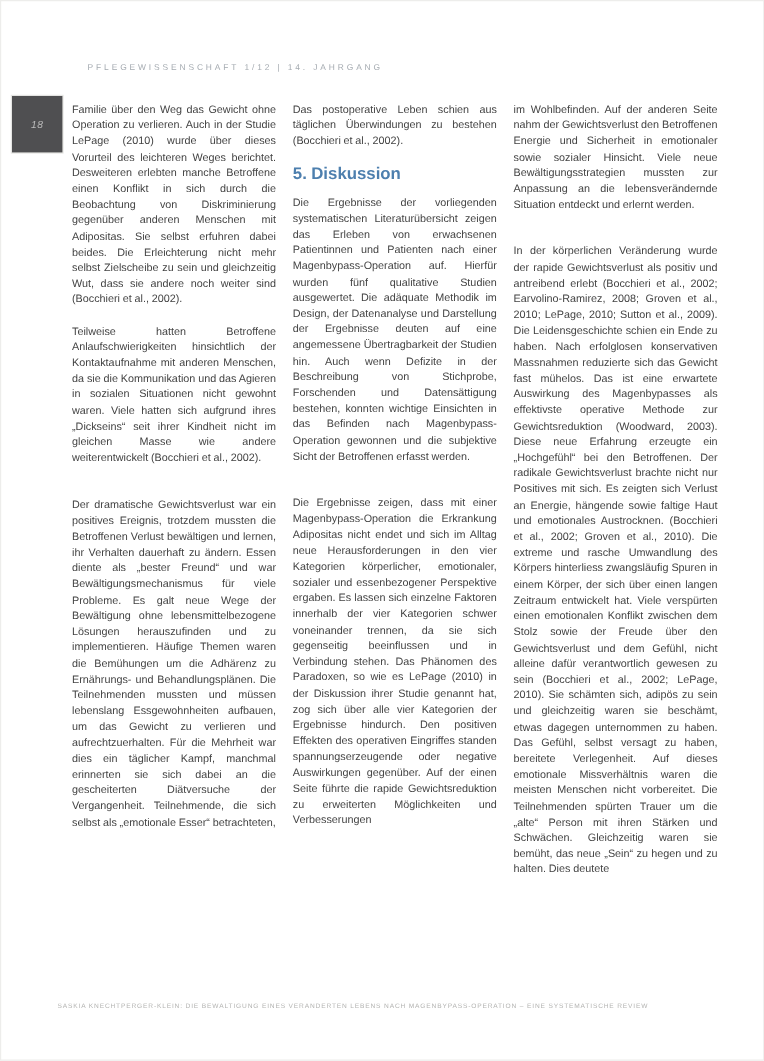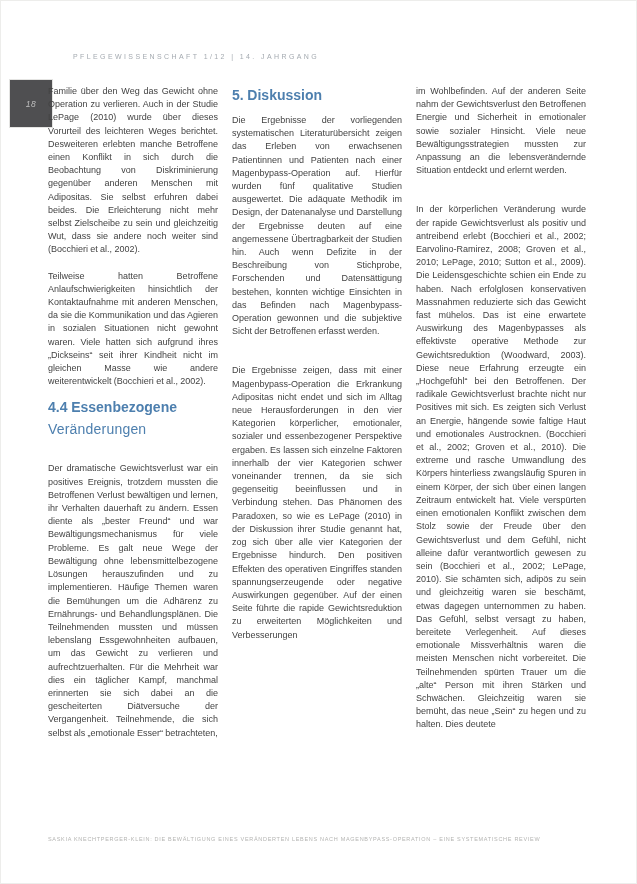--- a/index.html
+++ b/index.html
@@ -26,21 +26,21 @@
     width:42px; height:47px;
     background:#4f4f51;
     display:flex; align-items:center; justify-content:center;
     box-shadow: 0 0 0 1px #e4e4e2;
     font-style: italic;
   }
   .page-badge span {
     color:#bdbdbd; font-size:8.5px; letter-spacing:0.5px;
   }
   .columns {
-    position:absolute; left:48px; top:85px; width:538px;
+    position:absolute; left:60px; top:85px; width:538px;
     display:flex; gap:14px;
   }
   .col {
     width:170px; flex:0 0 170px;
     font-size:9px; line-height:13.2px;
     color:#434343;
     text-align:justify;
     hyphens:auto; -webkit-hyphens:auto;
     word-spacing:-0.2px;
   }
@@ -74,28 +74,25 @@
 
   <div class="page-badge">
     <span>18</span>
   </div>
 
   <div class="columns">
 
     <div class="col">
       <p>Familie über den Weg das Gewicht ohne Operation zu verlieren. Auch in der Studie LePage (2010) wurde über dieses Vorurteil des leichteren Weges berichtet. Desweiteren erlebten manche Betroffene einen Konflikt in sich durch die Beobachtung von Diskriminierung gegenüber anderen Menschen mit Adipositas. Sie selbst erfuhren dabei beides. Die Erleichterung nicht mehr selbst Zielscheibe zu sein und gleichzeitig Wut, dass sie andere noch weiter sind (Bocchieri et al., 2002).</p>
       <p>Teilweise hatten Betroffene Anlaufschwierigkeiten hinsichtlich der Kontaktaufnahme mit anderen Menschen, da sie die Kommunikation und das Agieren in sozialen Situationen nicht gewohnt waren. Viele hatten sich aufgrund ihres „Dickseins“ seit ihrer Kindheit nicht im gleichen Masse wie andere weiterentwickelt (Bocchieri et al., 2002).</p>
-      <h3 class="sec-heading">
-        <span class="line1">4.4 Essenbezogene</span>
-        <span class="line2">Veränderungen</span>
-      </h3>
       <p>Der dramatische Gewichtsverlust war ein positives Ereignis, trotzdem mussten die Betroffenen Verlust bewältigen und lernen, ihr Verhalten dauerhaft zu ändern. Essen diente als „bester Freund“ und war Bewältigungsmechanismus für viele Probleme. Es galt neue Wege der Bewältigung ohne lebensmittelbezogene Lösungen herauszufinden und zu implementieren. Häufige Themen waren die Bemühungen um die Adhärenz zu Ernährungs- und Behandlungsplänen. Die Teilnehmenden mussten und müssen lebenslang Essgewohnheiten aufbauen, um das Gewicht zu verlieren und aufrechtzuerhalten. Für die Mehrheit war dies ein täglicher Kampf, manchmal erinnerten sie sich dabei an die gescheiterten Diätversuche der Vergangenheit. Teilnehmende, die sich selbst als „emotionale Esser“ betrachteten,</p>
     </div>
 
     <div class="col">
+      <p>Das postoperative Leben schien aus täglichen Überwindungen zu bestehen (Bocchieri et al., 2002).</p>
       <h3 class="sec-heading">5. Diskussion</h3>
       <p>Die Ergebnisse der vorliegenden systematischen Literaturübersicht zeigen das Erleben von erwachsenen Patientinnen und Patienten nach einer Magenbypass-Operation auf. Hierfür wurden fünf qualitative Studien ausgewertet. Die adäquate Methodik im Design, der Datenanalyse und Darstellung der Ergebnisse deuten auf eine angemessene Übertragbarkeit der Studien hin. Auch wenn Defizite in der Beschreibung von Stichprobe, Forschenden und Datensättigung bestehen, konnten wichtige Einsichten in das Befinden nach Magenbypass-Operation gewonnen und die subjektive Sicht der Betroffenen erfasst werden.</p>
       <p>Die Ergebnisse zeigen, dass mit einer Magenbypass-Operation die Erkrankung Adipositas nicht endet und sich im Alltag neue Herausforderungen in den vier Kategorien körperlicher, emotionaler, sozialer und essenbezogener Perspektive ergaben. Es lassen sich einzelne Faktoren innerhalb der vier Kategorien schwer voneinander trennen, da sie sich gegenseitig beeinflussen und in Verbindung stehen. Das Phänomen des Paradoxen, so wie es LePage (2010) in der Diskussion ihrer Studie genannt hat, zog sich über alle vier Kategorien der Ergebnisse hindurch. Den positiven Effekten des operativen Eingriffes standen spannungserzeugende oder negative Auswirkungen gegenüber. Auf der einen Seite führte die rapide Gewichtsreduktion zu erweiterten Möglichkeiten und Verbesserungen</p>
     </div>
 
     <div class="col">
       <p>im Wohlbefinden. Auf der anderen Seite nahm der Gewichtsverlust den Betroffenen Energie und Sicherheit in emotionaler sowie sozialer Hinsicht. Viele neue Bewältigungsstrategien mussten zur Anpassung an die lebensverändernde Situation entdeckt und erlernt werden.</p>
       <p>In der körperlichen Veränderung wurde der rapide Gewichtsverlust als positiv und antreibend erlebt (Bocchieri et al., 2002; Earvolino-Ramirez, 2008; Groven et al., 2010; LePage, 2010; Sutton et al., 2009). Die Leidensgeschichte schien ein Ende zu haben. Nach erfolglosen konservativen Massnahmen reduzierte sich das Gewicht fast mühelos. Das ist eine erwartete Auswirkung des Magenbypasses als effektivste operative Methode zur Gewichtsreduktion (Woodward, 2003). Diese neue Erfahrung erzeugte ein „Hochgefühl“ bei den Betroffenen. Der radikale Gewichtsverlust brachte nicht nur Positives mit sich. Es zeigten sich Verlust an Energie, hängende sowie faltige Haut und emotionales Austrocknen. (Bocchieri et al., 2002; Groven et al., 2010). Die extreme und rasche Umwandlung des Körpers hinterliess zwangsläufig Spuren in einem Körper, der sich über einen langen Zeitraum entwickelt hat. Viele verspürten einen emotionalen Konflikt zwischen dem Stolz sowie der Freude über den Gewichtsverlust und dem Gefühl, nicht alleine dafür verantwortlich gewesen zu sein (Bocchieri et al., 2002; LePage, 2010). Sie schämten sich, adipös zu sein und gleichzeitig waren sie beschämt, etwas dagegen unternommen zu haben. Das Gefühl, selbst versagt zu haben, bereitete Verlegenheit. Auf dieses emotionale Missverhältnis waren die meisten Menschen nicht vorbereitet. Die Teilnehmenden spürten Trauer um die „alte“ Person mit ihren Stärken und Schwächen. Gleichzeitig waren sie bemüht, das neue „Sein“ zu hegen und zu halten. Dies deutete</p>
     </div>
 

